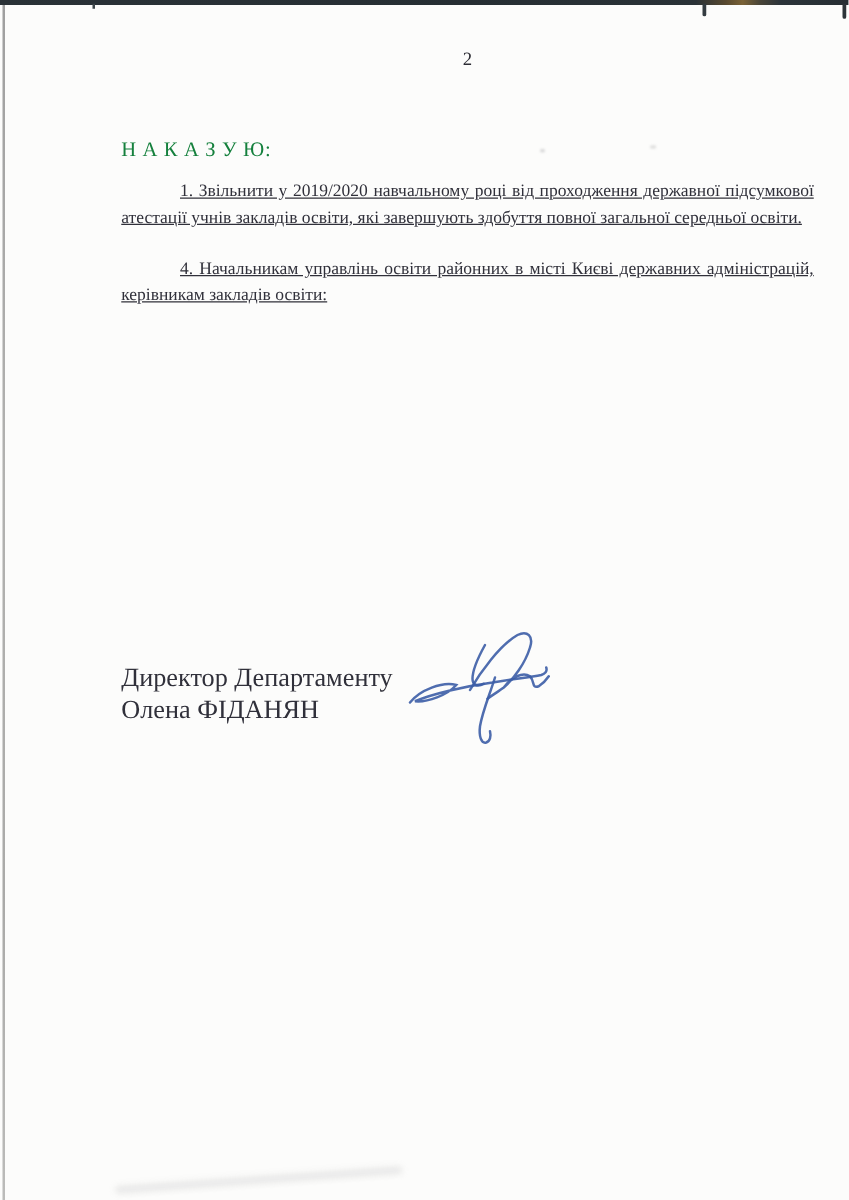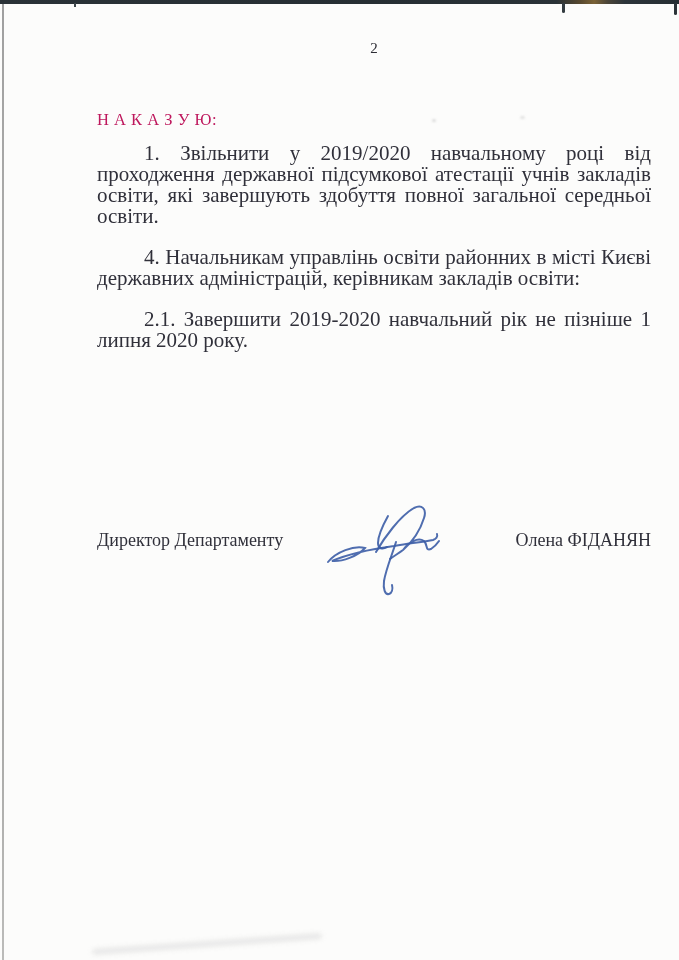--- a/index.html
+++ b/index.html
@@ -70,41 +70,43 @@
     top: 40px; left: 97px; width: 554px;
     text-align: center;
     font-size: 15px;
     color: #2c2c34;
   }
   .heading {
     position: absolute;
     top: 110px; left: 97px;
     font-size: 16.5px;
     letter-spacing: 0.5px;
-    color: #be185d;
+    color: #15803d;
   }
   .doc-body {
     position: absolute;
     top: 143px; left: 97px;
     width: 554px;
-    font-size: 21px;
+    font-size: 14px;
     line-height: 21px;
+    text-decoration: underline;
   }
   .doc-body p {
     margin: 0 0 20px 0;
     text-indent: 47px;
     text-align: justify;
   }
   .sig-row {
     position: absolute;
     top: 530px; left: 97px;
     width: 554px;
     display: flex;
     justify-content: space-between;
-    font-size: 18px;
+    font-size: 21px;
+    flex-direction: column;
   }
   .sig-name { }
   .signature-svg {
     position: absolute;
     left: 320px; top: 492px;
     width: 152px; height: 116px;
   }
 </style>
 </head>
 <body>
@@ -120,21 +122,20 @@
   <div class="speck-1"></div>
   <div class="speck-2"></div>
 
   <div class="page-number">2</div>
 
   <div class="heading">Н А К А З У Ю:</div>
 
   <div class="doc-body">
     <p>1.  Звільнити у 2019/2020 навчальному році від проходження державної підсумкової атестації учнів закладів освіти, які завершують здобуття повної загальної середньої освіти.</p>
     <p>4. Начальникам управлінь освіти районних в місті Києві державних адміністрацій, керівникам закладів освіти:</p>
-    <p>2.1.  Завершити 2019-2020 навчальний рік не пізніше 1 липня 2020 року.</p>
   </div>
 
   <div class="sig-row">
     <span class="sig-role">Директор Департаменту</span>
     <span class="sig-name">Олена ФІДАНЯН</span>
   </div>
 
   <svg class="signature-svg" viewBox="0 0 152 116" fill="none" xmlns="http://www.w3.org/2000/svg">
 
     <path stroke-width="2" stroke-linecap="round" opacity="0.9" d="M8,70 C16,60 34,53 45,56 C38,64 22,70 12,69 C26,63 52,57 74,54 C92,51 104,50 113,48 C116,47 118,45 117,42" stroke="#3c5da6"></path>

